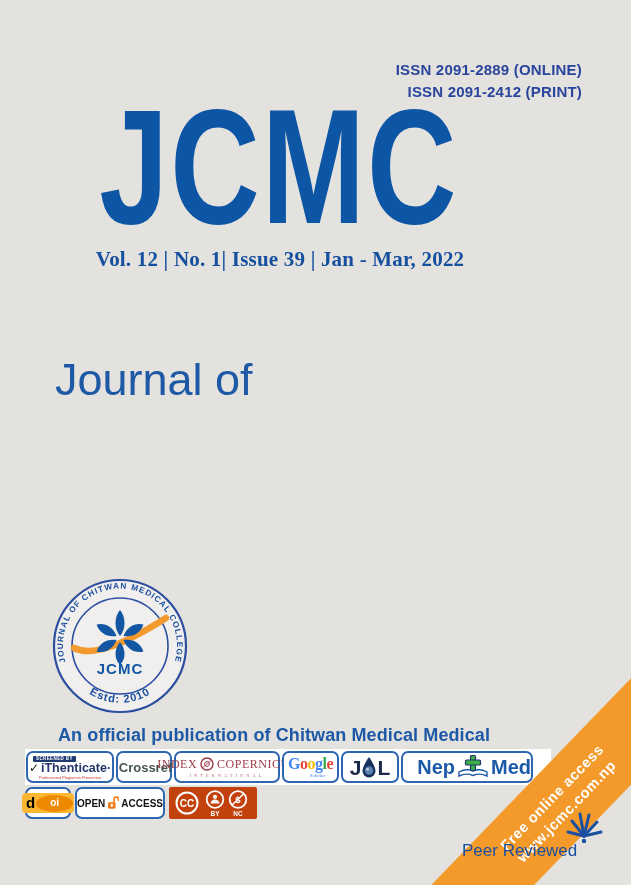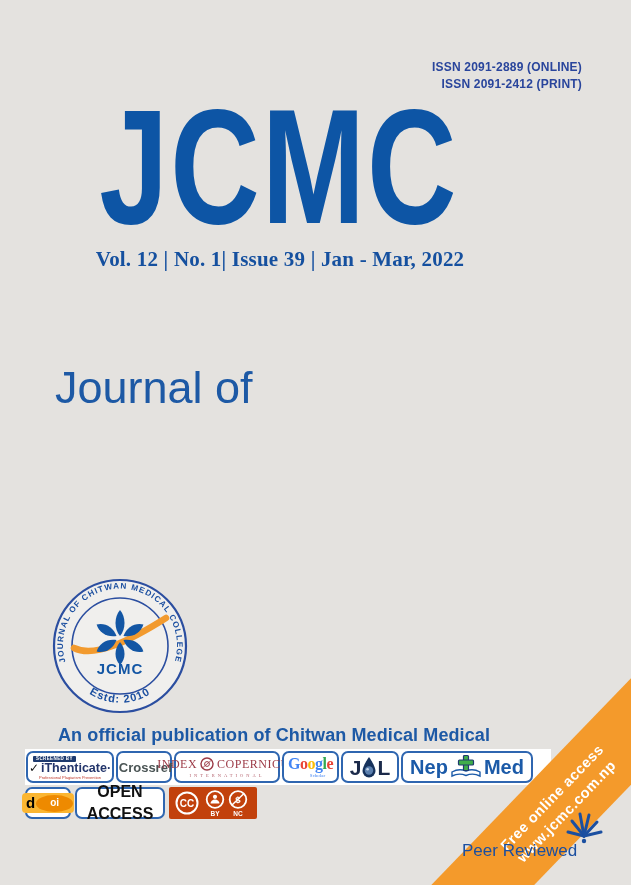--- a/index.html
+++ b/index.html
@@ -3,29 +3,29 @@
 <meta charset="utf-8">
 <style>
   html,body{margin:0;padding:0;}
   body{
     width:631px;height:885px;position:relative;overflow:hidden;
     background:#e4e2df;
     font-family:"Liberation Sans","DejaVu Sans",sans-serif;
   }
   
   .issn{position:absolute;top:59px;right:49px;text-align:right;
-    font-size:12px;font-weight:700;color:#29459c;line-height:1.45;letter-spacing:.2px;}
+    font-size:15px;font-weight:700;color:#29459c;line-height:1.45;letter-spacing:.2px;}
   
   .jcmc-word{position:absolute;top:84px;left:0;width:558px;text-align:center;
     font-size:124px;font-weight:700;color:#0d55a5;line-height:1;letter-spacing:2px;
     transform:scaleY(1.32);transform-origin:top center;margin:0;}
   .issue-line{position:absolute;top:247px;left:0;width:560px;text-align:center;
     font-size:21px;font-weight:700;color:#15509f;letter-spacing:.2px;font-family:Liberation Serif, serif;}
   
-  .journal-title{position:absolute;top:356px;left:55px;
+  .journal-title{position:absolute;top:348px;left:55px;
     font-size:45px;font-weight:400;color:#1d59a5;line-height:1.42;}
   
   .logo{position:absolute;top:576px;left:50px;width:140px;height:140px;}
   
   .pub-note{position:absolute;top:725px;left:58px;
     font-size:18px;font-weight:600;color:#1d59a5;letter-spacing:.1px;}
   
   .strip1{position:absolute;top:749px;left:25px;width:526px;height:36px;background:#fff;
     display:flex;align-items:center;gap:2px;padding:0 1px;box-sizing:border-box;}
   .strip2{position:absolute;top:787px;left:25px;height:32px;display:flex;gap:4px;}
@@ -51,30 +51,30 @@
     font-size:4.5px;color:#b4626e;letter-spacing:3px;margin-top:1px;}
   
   .b-gs{width:57px;flex-direction:column;justify-content:center;font-family:Liberation Serif, serif;}
   .gs-word{font-size:16px;font-weight:700;line-height:1;letter-spacing:-.5px;}
   .gc-b{color:#4285F4}.gc-r{color:#EA4335}.gc-y{color:#FBBC05}.gc-g{color:#34A853}
   .gs-sub{font-size:5px;color:#4285F4;line-height:1;margin-top:1px;margin-left:14px;}
   
   .b-jol{width:58px;gap:0;}
   .jol-letter{font-size:21px;font-weight:700;color:#1b2a4a;line-height:1;}
   
-  .b-nepmed{width:132px;gap:1px;}
+  .b-nepmed{width:132px;gap:1px;justify-content:flex-end;}
   .nep-part{font-size:20px;font-weight:700;color:#1b5aa8;line-height:1;}
   
   .b-doi{width:46px;gap:0;}
   .doi-box{background:#fbb632;border-radius:4px;color:#000;font-weight:700;font-size:15px;
     padding:1px 1px 1px 4px;line-height:1.2;display:flex;align-items:center;}
   .doi-circle{background:#ee8a00;border-radius:50%;color:#fff;width:37px;height:17px;
     display:flex;align-items:center;justify-content:center;font-size:10px;font-weight:700;margin-left:1px;}
   
-  .b-oa{width:90px;gap:2px;font-size:16px;font-weight:800;color:#111;flex-direction:column;}
+  .b-oa{width:90px;gap:2px;font-size:10px;font-weight:800;color:#111;}
   
   .b-cc{width:88px;background:#c2410c;border:none;border-radius:2px;}
   
   .ribbon{position:absolute;left:350px;top:768px;width:420px;height:74px;background:#f49a2b;
     transform:rotate(-46deg);display:flex;flex-direction:column;align-items:center;justify-content:center;
     color:#fff;font-size:14.5px;font-weight:600;letter-spacing:.6px;line-height:1.35;}
   
   .peer-icon{position:absolute;left:564px;top:810px;width:40px;height:34px;}
   .peer-text{position:absolute;top:841px;left:462px;width:160px;
     font-size:17px;font-weight:400;color:#1b4fa0;}

